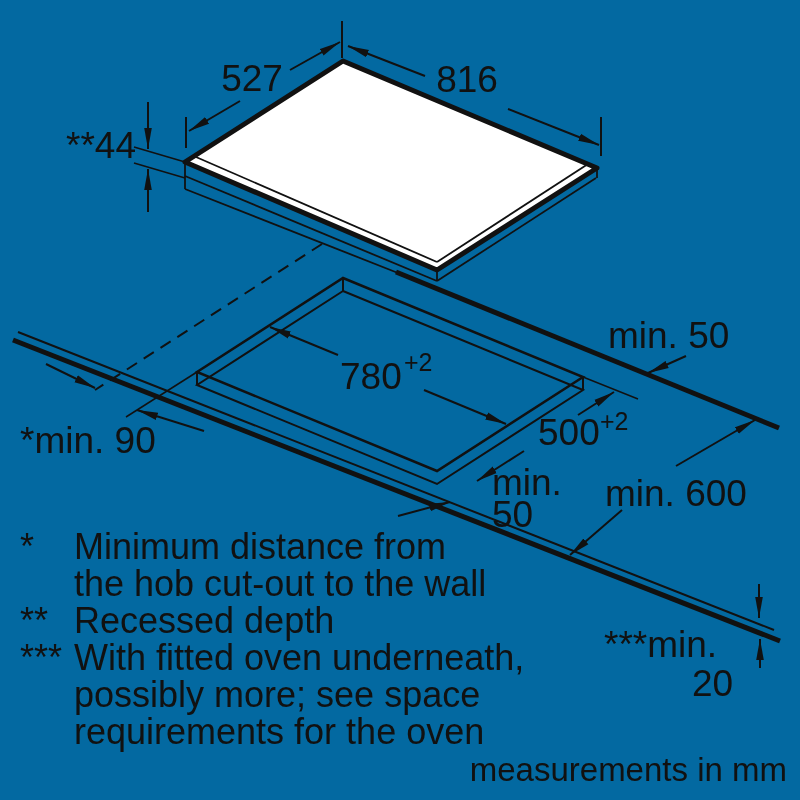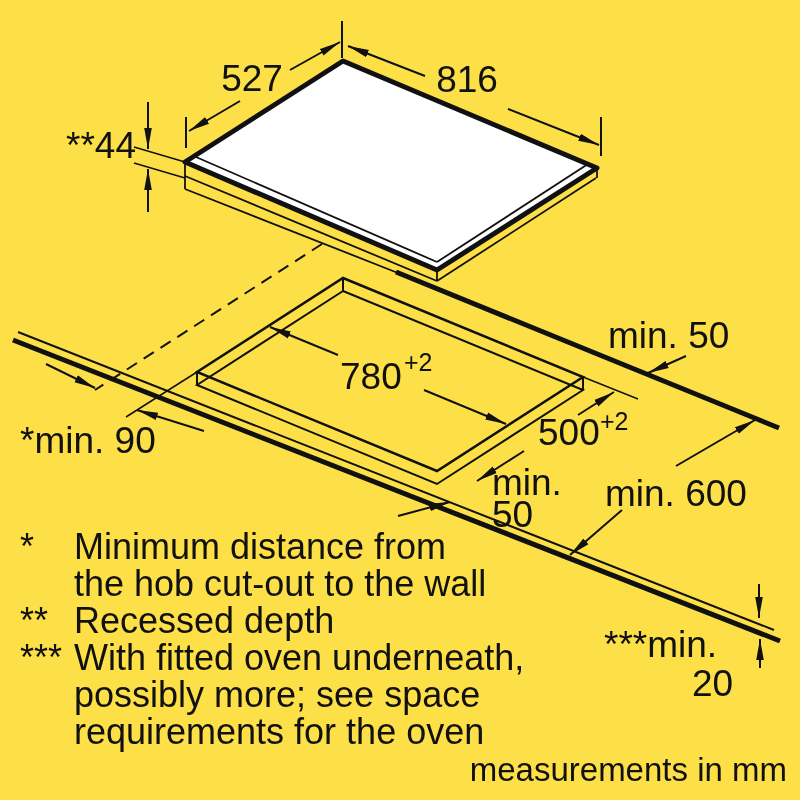--- a/index.html
+++ b/index.html
@@ -1,16 +1,16 @@
 <!DOCTYPE html>
 <html><head>
 <meta charset="utf-8">
 <style>
   html,body{margin:0;padding:0;background:#ffffff;}
-  .stage{width:800px;height:800px;background:#fde047;position:relative;overflow:hidden;}
+  .stage{width:800px;height:800px;background:#0369a1;position:relative;overflow:hidden;}
   svg text{font-family:"Liberation Sans",sans-serif;fill:#111111;}
   .t37{font-size:37px;}
   .t25{font-size:25px;}
   .t36{font-size:36px;}
   .t33{font-size:33px;}
   .ln{stroke:#111111;fill:none;stroke-linecap:butt;}
   .s5{stroke-width:5;stroke-linejoin:round;}
   .s25w{stroke-width:2.5;stroke-linejoin:miter;}
   .s2{stroke-width:2;}
   .s18{stroke-width:1.8;}

